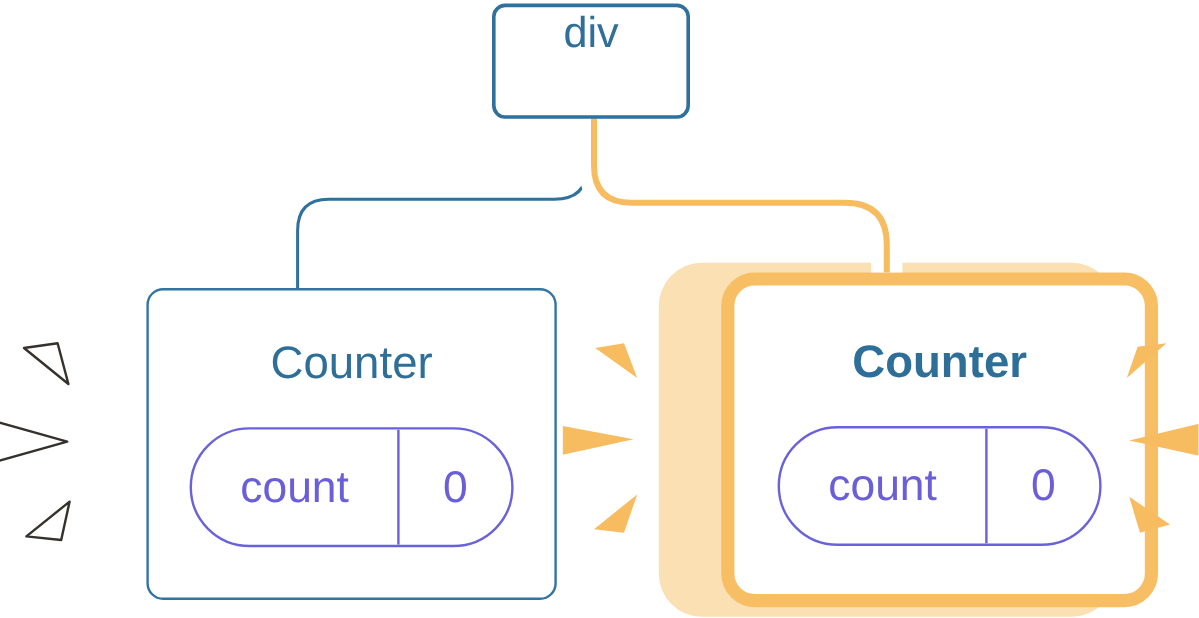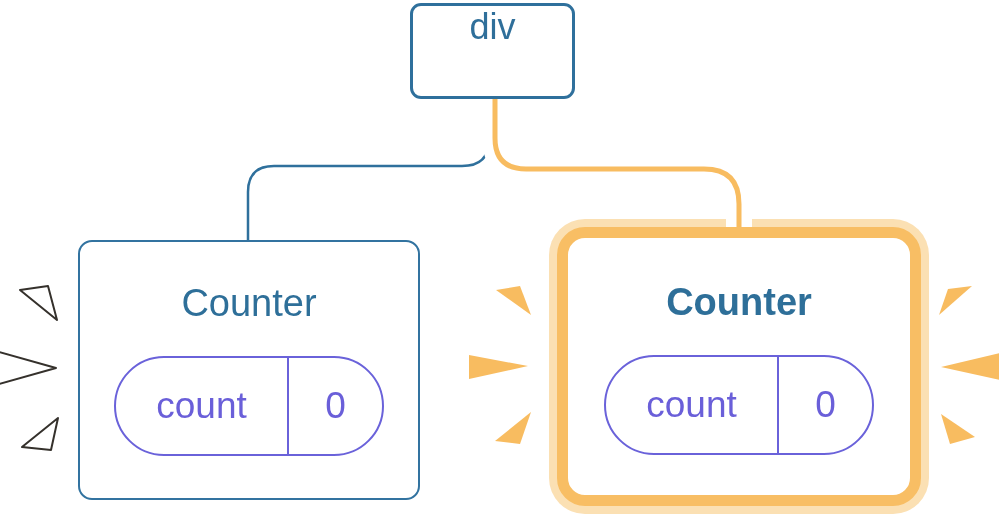--- a/index.html
+++ b/index.html
@@ -15,21 +15,21 @@
     display:flex; align-items:flex-start; justify-content:center;
   }
   #root-node {
     left:410px; top:3px; width:165px; height:96px;
     border:3px solid #2F709C; border-radius:11px; z-index:3;
     font-size:36px; font-weight:500; color:#2F6F9A;
   }
 
   .card {
     position:absolute; background:#ffffff; box-sizing:border-box;
-    display:flex; flex-direction:column; align-items:center;
+    display:flex; flex-direction:column; align-items:center;margin-left:44px;
   }
   #left-card {
     left:78px; top:240px; width:342px; height:260px;
     border:2.5px solid #3273A0; border-radius:14px; z-index:2;
   }
   #right-halo {
     position:absolute; left:549px; top:219px; width:380px; height:295px;
     background:#FBE0B3; border-radius:36px; box-sizing:border-box;
     padding:8px; z-index:0;
   }

